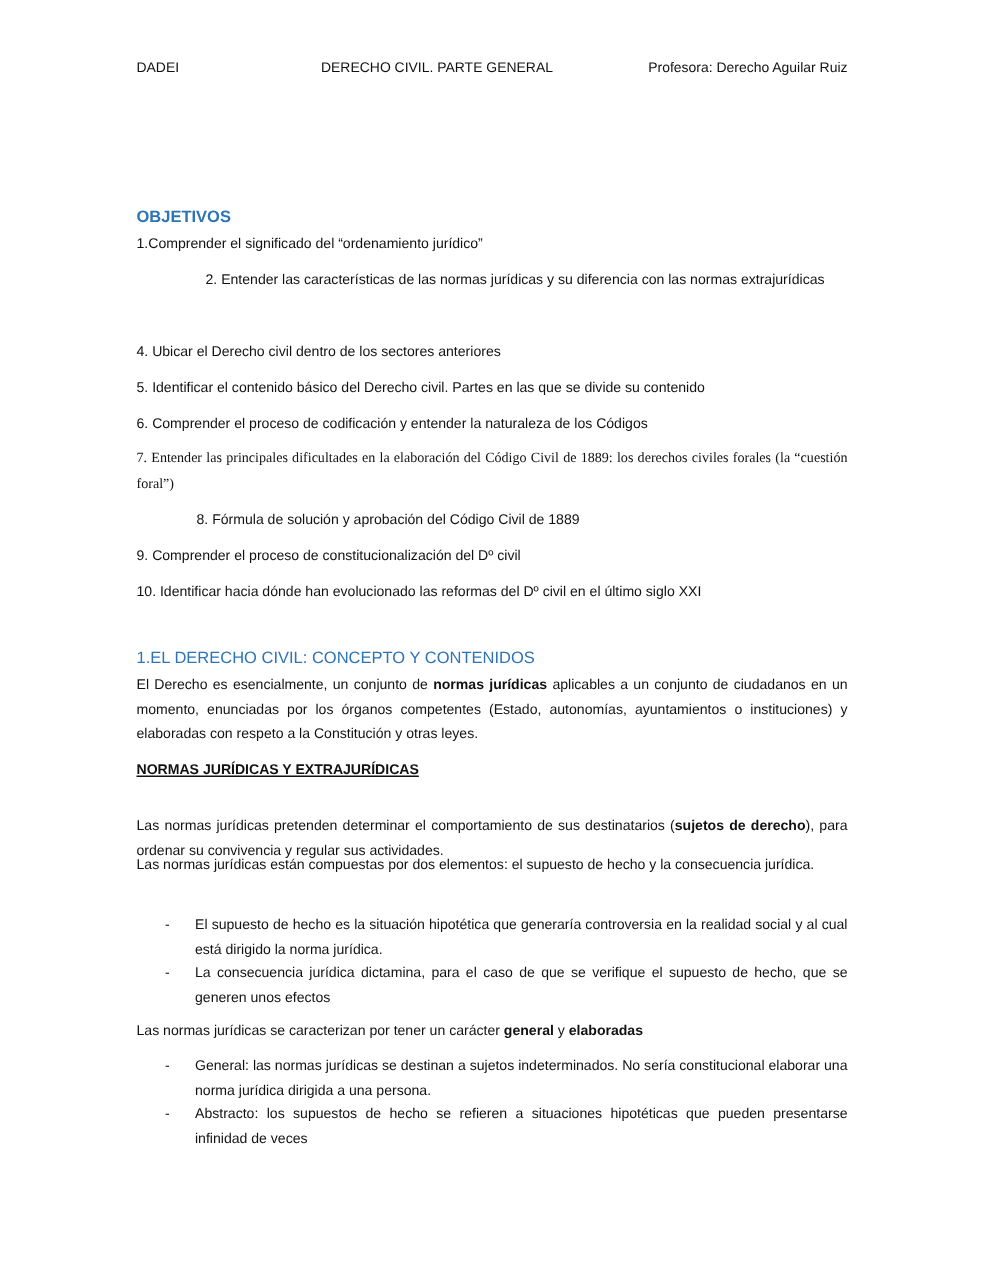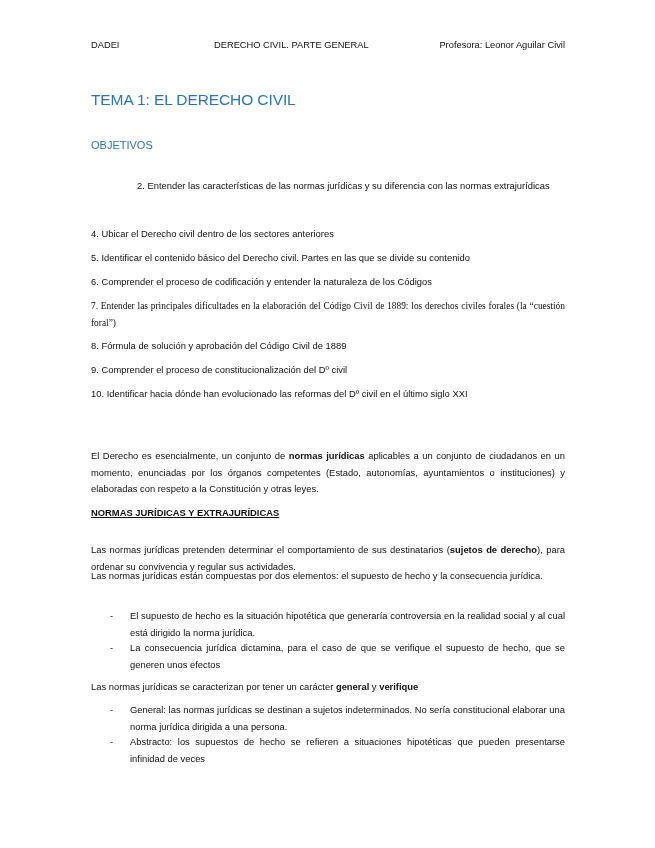--- a/index.html
+++ b/index.html
@@ -25,55 +25,56 @@
   .bullet .btxt { position: absolute; left: 39px; width: 435px; text-align: justify; text-align-last: left; }
 </style>
 </head>
 <body>
 
 <div class="page">
 
   <div class="header">
     <span class="h-left">DADEI</span>
     <span class="h-mid">DERECHO CIVIL. PARTE GENERAL</span>
-    <span class="h-right">Profesora: Leonor Aguilar Civil</span>
+    <span class="h-right">Profesora: Derecho Aguilar Ruiz</span>
   </div>
 
-  <div class="title">TEMA 1: EL DERECHO CIVIL</div>
 
-  <div class="h2" style="top:139px;">OBJETIVOS</div>
+  <div class="h2" style="top:139px;font-weight:bold;">OBJETIVOS</div>
 
+  <div class="obj" style="top:154px;">1.Comprender el significado del “ordenamiento jurídico”</div>
   <div class="obj" style="top:178px;margin-left:46px;">2. Entender las características de las normas jurídicas y su diferencia con las normas extrajurídicas</div>
   <div class="obj" style="top:226px;">4. Ubicar el Derecho civil dentro de los sectores anteriores</div>
   <div class="obj" style="top:250px;">5. Identificar el contenido básico del Derecho civil. Partes en las que se divide su contenido</div>
   <div class="obj" style="top:274px;">6. Comprender el proceso de codificación y entender la naturaleza de los Códigos</div>
   <div class="obj just" style="top:298px;font-family:Liberation Serif, serif;">7. Entender las principales dificultades en la elaboración del Código Civil de 1889: los derechos civiles forales (la “cuestión foral”)</div>
-  <div class="obj" style="top:338px;">8. Fórmula de solución y aprobación del Código Civil de 1889</div>
+  <div class="obj" style="top:338px;margin-left:40px;">8. Fórmula de solución y aprobación del Código Civil de 1889</div>
   <div class="obj" style="top:362px;">9. Comprender el proceso de constitucionalización del Dº civil</div>
   <div class="obj" style="top:386px;">10. Identificar hacia dónde han evolucionado las reformas del Dº civil en el último siglo XXI</div>
 
+  <div class="h2" style="top:433px;">1.EL DERECHO CIVIL: CONCEPTO Y CONTENIDOS</div>
 
   <div class="txt just" style="top:448px;"><span>El Derecho es esencialmente, un conjunto de </span><b>normas jurídicas</b><span> aplicables a un conjunto de ciudadanos en un momento, enunciadas por los órganos competentes (Estado, autonomías, ayuntamientos o instituciones) y elaboradas con respeto a la Constitución y otras leyes.</span></div>
 
   <div class="txt" style="top:505px;"><span class="u">NORMAS JURÍDICAS Y EXTRAJURÍDICAS</span></div>
 
   <div class="txt just" style="top:528px;margin-top:14px;"><span>Las normas jurídicas pretenden determinar el comportamiento de sus destinatarios (</span><b>sujetos de derecho</b><span>), para ordenar su convivencia y regular sus actividades.</span></div>
 
   <div class="txt just" style="top:568px;">Las normas jurídicas están compuestas por dos elementos: el supuesto de hecho y la consecuencia jurídica.</div>
 
   <div class="bullet" style="top:608px;">
     <span class="dash">-</span>
     <span class="btxt">El supuesto de hecho es la situación hipotética que generaría controversia en la realidad social y al cual está dirigido la norma jurídica.</span>
   </div>
   <div class="bullet" style="top:640px;">
     <span class="dash">-</span>
     <span class="btxt">La consecuencia jurídica dictamina, para el caso de que se verifique el supuesto de hecho, que se generen unos efectos</span>
   </div>
 
-  <div class="txt" style="top:679px;"><span>Las normas jurídicas se caracterizan por tener un carácter </span><b>general</b><span> y </span><b>verifique</b></div>
+  <div class="txt" style="top:679px;"><span>Las normas jurídicas se caracterizan por tener un carácter </span><b>general</b><span> y </span><b>elaboradas</b></div>
 
   <div class="bullet" style="top:702px;">
     <span class="dash">-</span>
     <span class="btxt">General: las normas jurídicas se destinan a sujetos indeterminados. No sería constitucional elaborar una norma jurídica dirigida a una persona.</span>
   </div>
   <div class="bullet" style="top:734px;">
     <span class="dash">-</span>
     <span class="btxt">Abstracto: los supuestos de hecho se refieren a situaciones hipotéticas que pueden presentarse infinidad de veces</span>
   </div>
 

